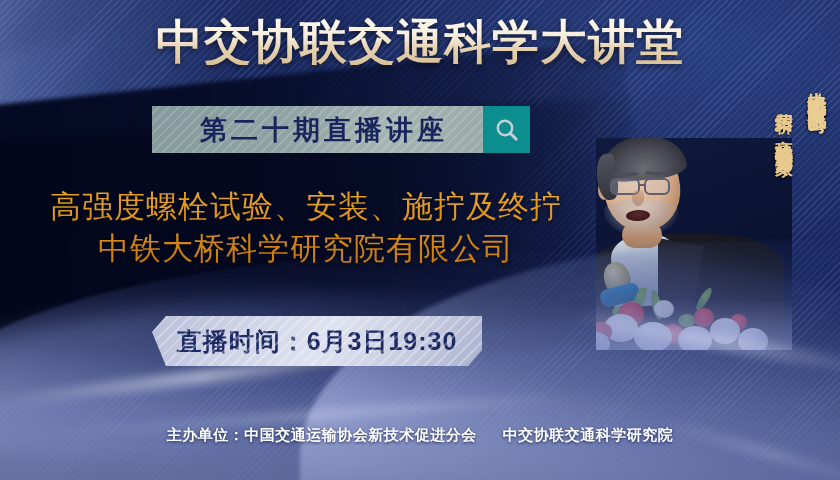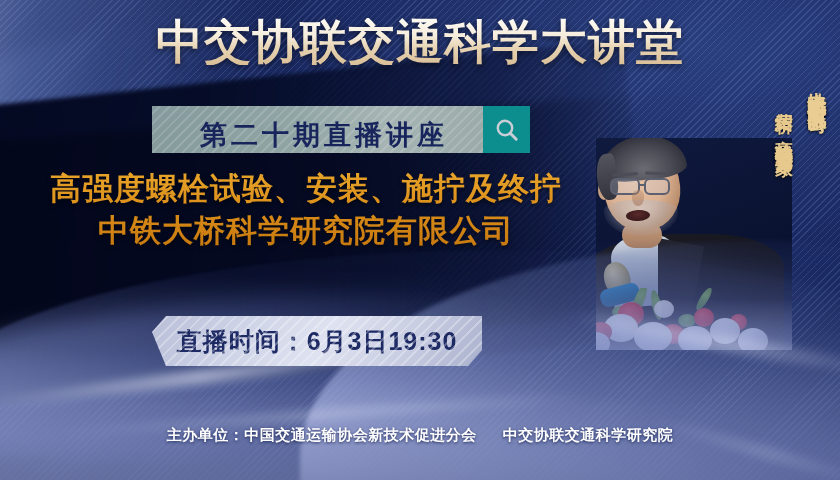--- a/index.html
+++ b/index.html
@@ -246,21 +246,21 @@
     background:linear-gradient(180deg,#fdfaf3 0%,#f6eddc 38%,#e8d5b5 62%,#d9bf97 100%);
     -webkit-background-clip:text;background-clip:text;
     color:transparent;-webkit-text-fill-color:transparent;
     filter:drop-shadow(0 2px 3px rgba(0,0,0,.55));
   }
 
   
   .subband{
     position:absolute;left:152px;top:106px;
     width:378px;height:47px;
-    display:flex;align-items:flex-end;
+    display:flex;align-items:center;
   }
   .subband-bg{
     position:absolute;inset:0;
     background:linear-gradient(100deg,#8fa7a6 0%,#9db2b0 38%,#b4c4c0 62%,#9fb2ae 100%);
     opacity:.92;
   }
   .subband-bg::after{
     content:"";position:absolute;inset:0;
     background:repeating-linear-gradient(-45deg,
       rgba(255,255,255,.18) 0px,rgba(255,255,255,.18) 2px,
@@ -275,24 +275,24 @@
   }
   .search-sq{
     position:absolute;right:0;top:0;width:47px;height:47px;
     background:#0b8e8d;
     display:flex;align-items:center;justify-content:center;
   }
   .search-sq svg{display:block;}
 
   
   .maintitle{
-    position:absolute;left:14px;top:168px;width:584px;
+    position:absolute;left:14px;top:186px;width:584px;
     text-align:center;
     font-size:31px;line-height:1.36;
-    font-weight:700;letter-spacing:1px;
+    font-weight:400;letter-spacing:1px;
     color:#d6891b;
     background:linear-gradient(180deg,#e9a62b 0%,#d88b18 55%,#c4760e 100%);
     -webkit-background-clip:text;background-clip:text;
     -webkit-text-fill-color:transparent;
     filter:drop-shadow(0 2px 2px rgba(0,0,0,.6));
   }
   .maintitle .ln{display:block;white-space:nowrap;}
 
   
   .timebadge{

